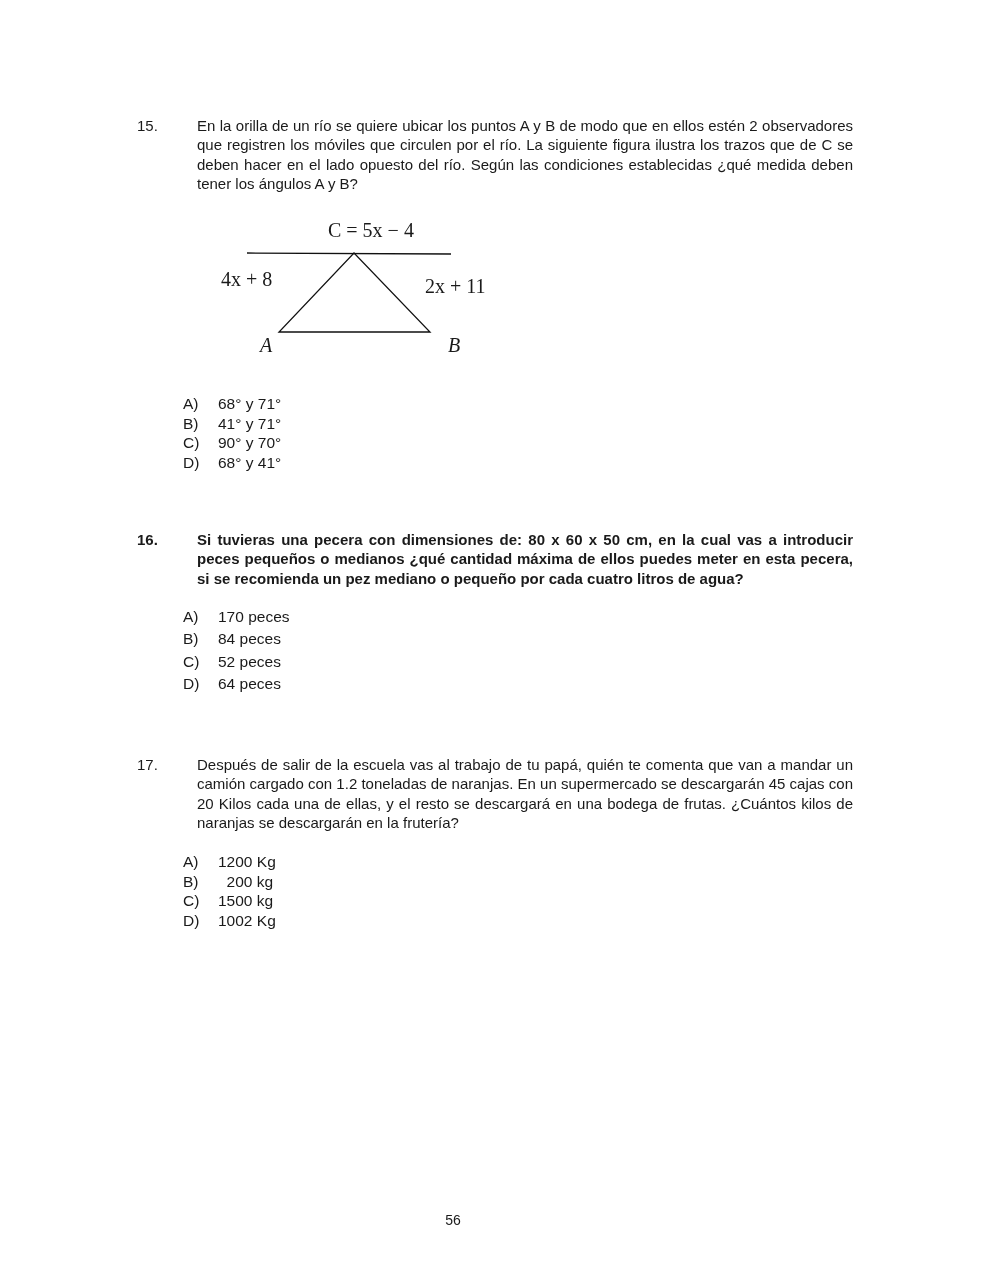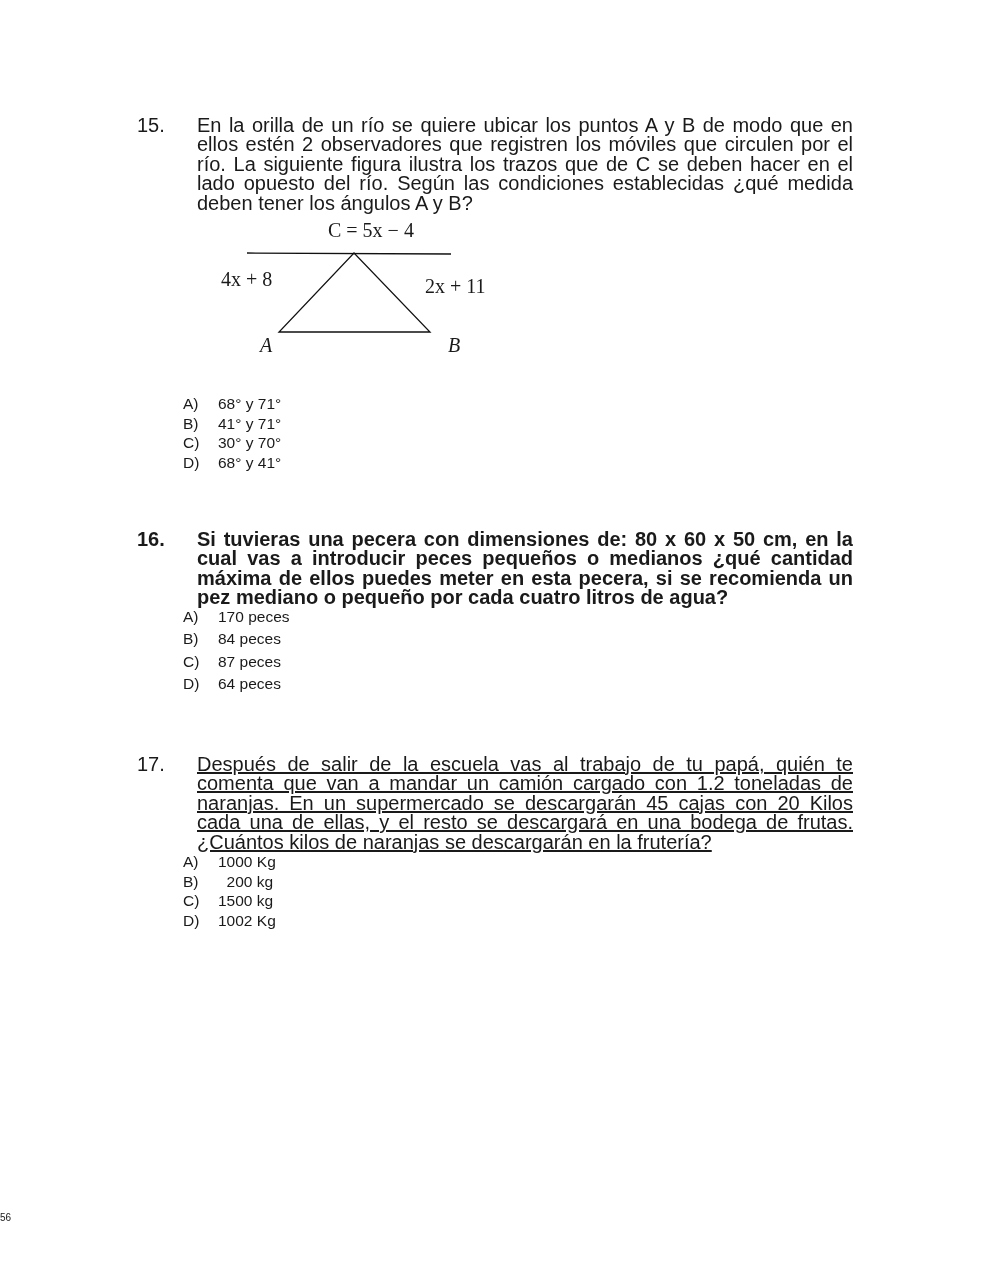--- a/index.html
+++ b/index.html
@@ -1,31 +1,31 @@
 <!DOCTYPE html>
 <html><head>
 <meta charset="utf-8">
 <style>
   html, body { margin: 0; padding: 0; }
   body {
     width: 990px; height: 1280px; background: #ffffff; position: relative;
     font-family: "Liberation Sans", sans-serif; color: #1a1a1a; overflow: hidden;
   }
-  .q { position: absolute; left: 137px; width: 716px; font-size: 20px; line-height: 19.4px; }
+  .q { position: absolute; left: 137px; width: 716px; font-size: 15px; line-height: 19.4px; }
   .q-num { position: absolute; left: 0; top: 0; }
   .q-text { margin-left: 60px; text-align: justify; }
   .opts { position: absolute; left: 183px; font-size: 15.5px; }
   .opt { display: flex; height: 19.5px; line-height: 19.5px; }
   .opt-letter { width: 35px; }
   .opts.spaced .opt { height: 22.4px; line-height: 22.4px; }
   .fig { position: absolute; left: 200px; top: 210px; width: 300px; height: 150px; }
   .fig svg { position: absolute; left: 0; top: 0; }
   .fig-label { position: absolute; font-family: "Liberation Serif", serif; font-size: 20px; white-space: pre; }
   .fig-label.it { font-style: italic; }
-  .page-num { position: absolute; top: 1212px; left: 0; width: 906px; text-align: left; font-size: 10px; }
+  .page-num { position: absolute; top: 1212px; left: 0; width: 906px; text-align: center; font-size: 14px; }
 </style>
 </head>
 <body>
 
 <div class="q" style="top:116px;">
   <span class="q-num">15.</span>
   <div class="q-text">En la orilla de un río se quiere ubicar los puntos A y B de modo que en ellos estén 2 observadores que registren los móviles que circulen por el río. La siguiente figura ilustra los trazos que de C se deben hacer en el lado opuesto del río. Según las condiciones establecidas ¿qué medida deben tener los ángulos A y B?</div>
 </div>
 
 <div class="fig">
@@ -44,21 +44,21 @@
   <div class="opt">
       <span class="opt-letter">A)</span>
       <span>68° y 71°</span>
     </div>
   <div class="opt">
       <span class="opt-letter">B)</span>
       <span>41° y 71°</span>
     </div>
   <div class="opt">
       <span class="opt-letter">C)</span>
-      <span>30° y 70°</span>
+      <span>90° y 70°</span>
     </div>
   <div class="opt">
       <span class="opt-letter">D)</span>
       <span>68° y 41°</span>
     </div>
 </div>
 
 <div class="q" style="top:530px;font-weight:bold;">
   <span class="q-num">16.</span>
   <div class="q-text">Si tuvieras una pecera con dimensiones de: 80 x 60 x 50 cm, en la cual vas a introducir peces pequeños o medianos ¿qué cantidad máxima de ellos puedes meter en esta pecera, si se recomienda un pez mediano o pequeño por cada cuatro litros de agua?</div>
@@ -68,37 +68,37 @@
   <div class="opt">
       <span class="opt-letter">A)</span>
       <span>170 peces</span>
     </div>
   <div class="opt">
       <span class="opt-letter">B)</span>
       <span>84 peces</span>
     </div>
   <div class="opt">
       <span class="opt-letter">C)</span>
-      <span>87 peces</span>
+      <span>52 peces</span>
     </div>
   <div class="opt">
       <span class="opt-letter">D)</span>
       <span>64 peces</span>
     </div>
 </div>
 
-<div class="q" style="top:755px;text-decoration:underline;">
+<div class="q" style="top:755px;">
   <span class="q-num">17.</span>
   <div class="q-text">Después de salir de la escuela vas al trabajo de tu papá, quién  te comenta que van a mandar un camión cargado con 1.2 toneladas de naranjas. En un supermercado se descargarán 45 cajas con 20 Kilos cada una de ellas, y el resto se descargará en una bodega de frutas. ¿Cuántos kilos de naranjas se descargarán en la frutería?</div>
 </div>
 
 <div class="opts" style="top:852px;">
   <div class="opt">
       <span class="opt-letter">A)</span>
-      <span style="white-space:pre;">1000 Kg</span>
+      <span style="white-space:pre;">1200 Kg</span>
     </div>
   <div class="opt">
       <span class="opt-letter">B)</span>
       <span style="white-space:pre;">  200 kg</span>
     </div>
   <div class="opt">
       <span class="opt-letter">C)</span>
       <span style="white-space:pre;">1500 kg</span>
     </div>
   <div class="opt">

